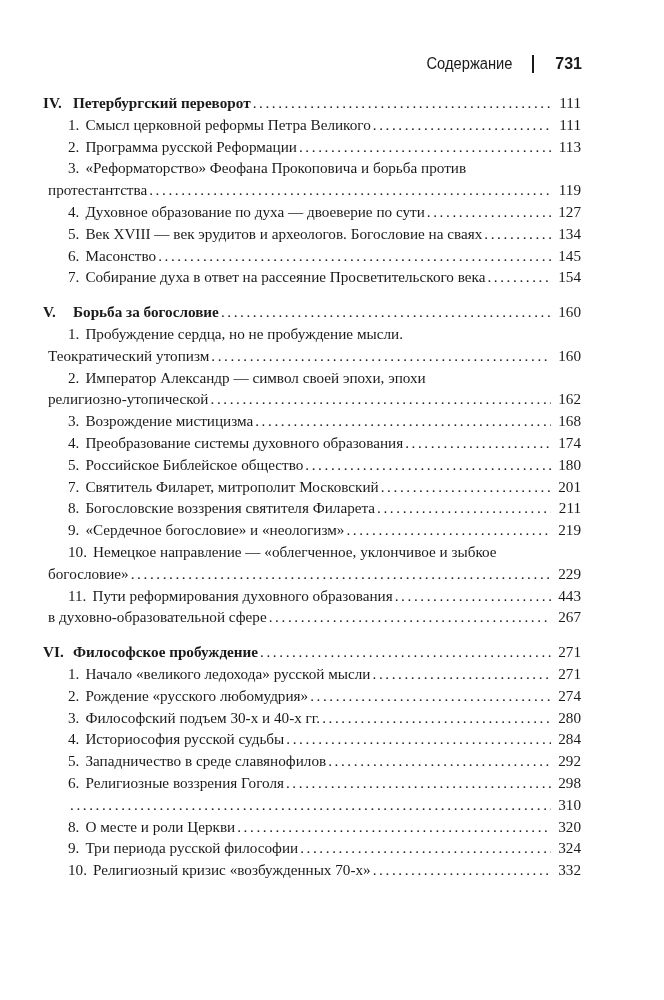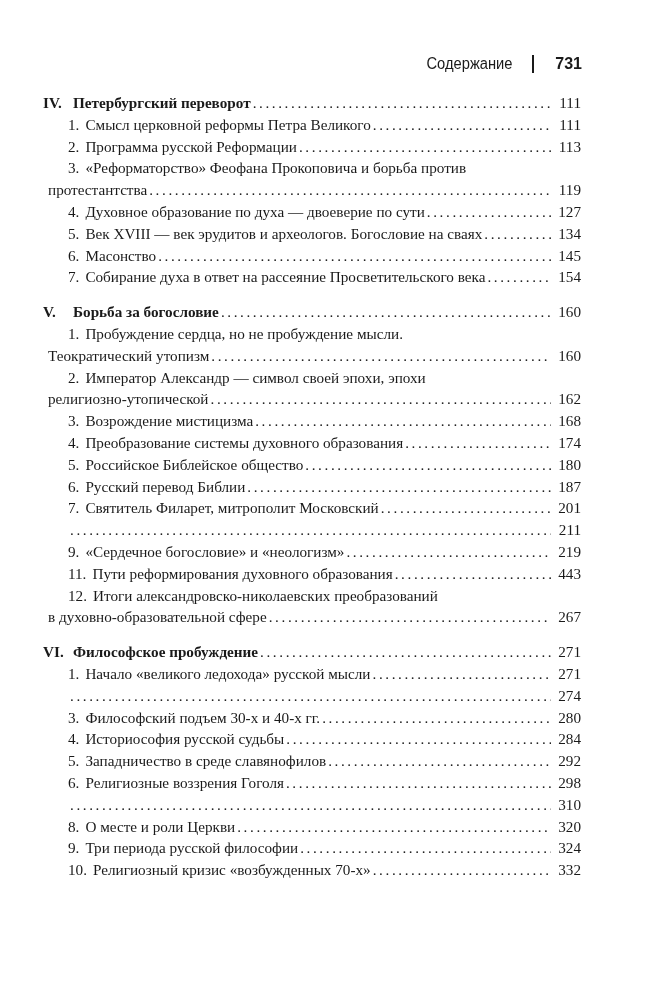--- a/index.html
+++ b/index.html
@@ -151,56 +151,57 @@
       </div>
       <div class="entry">
         <div class="row item">
           <span class="lead"><span class="inum">5.</span><span class="text">Российское Библейское общество</span></span>
           <span class="dots"></span>
           <span class="page">180</span>
         </div>
       </div>
       <div class="entry">
         <div class="row item">
-          <span class="lead"><span class="inum">6.</span><span class="text">Русский перевод Библии</span></span>
-          <span class="dots"></span>
-          <span class="page">187</span>
-        </div>
-      </div>
-      <div class="entry">
-        <div class="row item">
           <span class="lead"><span class="inum">7.</span><span class="text">Святитель Филарет, митрополит Московский</span></span>
           <span class="dots"></span>
           <span class="page">201</span>
         </div>
       </div>
       <div class="entry">
         <div class="row item">
+          <span class="lead"><span class="inum">8.</span><span class="text">Богословские воззрения святителя Филарета</span></span>
           <span class="dots"></span>
           <span class="page">211</span>
         </div>
       </div>
       <div class="entry">
         <div class="row item">
           <span class="lead"><span class="inum">9.</span><span class="text">«Сердечное богословие» и «неологизм»</span></span>
           <span class="dots"></span>
           <span class="page">219</span>
         </div>
       </div>
       <div class="entry">
         <div class="row item">
+          <span class="lead"><span class="inum">10.</span><span class="text">Немецкое направление — «облегченное, уклончивое и зыбкое</span></span>
+        </div>
+        <div class="row cont">
+          <span class="lead"><span class="text">богословие»</span></span>
+          <span class="dots"></span>
+          <span class="page">229</span>
+        </div>
+      </div>
+      <div class="entry">
+        <div class="row item">
           <span class="lead"><span class="inum">11.</span><span class="text">Пути реформирования духовного образования</span></span>
           <span class="dots"></span>
           <span class="page">443</span>
         </div>
       </div>
       <div class="entry">
-        <div class="row item">
-          <span class="lead"><span class="inum">12.</span><span class="text">Итоги александровско-николаевских преобразований</span></span>
-        </div>
         <div class="row cont">
           <span class="lead"><span class="text">в духовно-образовательной сфере</span></span>
           <span class="dots"></span>
           <span class="page">267</span>
         </div>
       </div>
     </div>
     <div class="section">
       <div class="row part">
         <span class="lead"><span class="numeral">VI.</span><span class="label">Философское пробуждение</span></span>
@@ -209,20 +210,21 @@
       </div>
       <div class="entry">
         <div class="row item">
           <span class="lead"><span class="inum">1.</span><span class="text">Начало «великого ледохода» русской мысли</span></span>
           <span class="dots"></span>
           <span class="page">271</span>
         </div>
       </div>
       <div class="entry">
         <div class="row item">
+          <span class="lead"><span class="inum">2.</span><span class="text">Рождение «русского любомудрия»</span></span>
           <span class="dots"></span>
           <span class="page">274</span>
         </div>
       </div>
       <div class="entry">
         <div class="row item">
           <span class="lead"><span class="inum">3.</span><span class="text">Философский подъем 30-х и 40-х гг.</span></span>
           <span class="dots"></span>
           <span class="page">280</span>
         </div>

